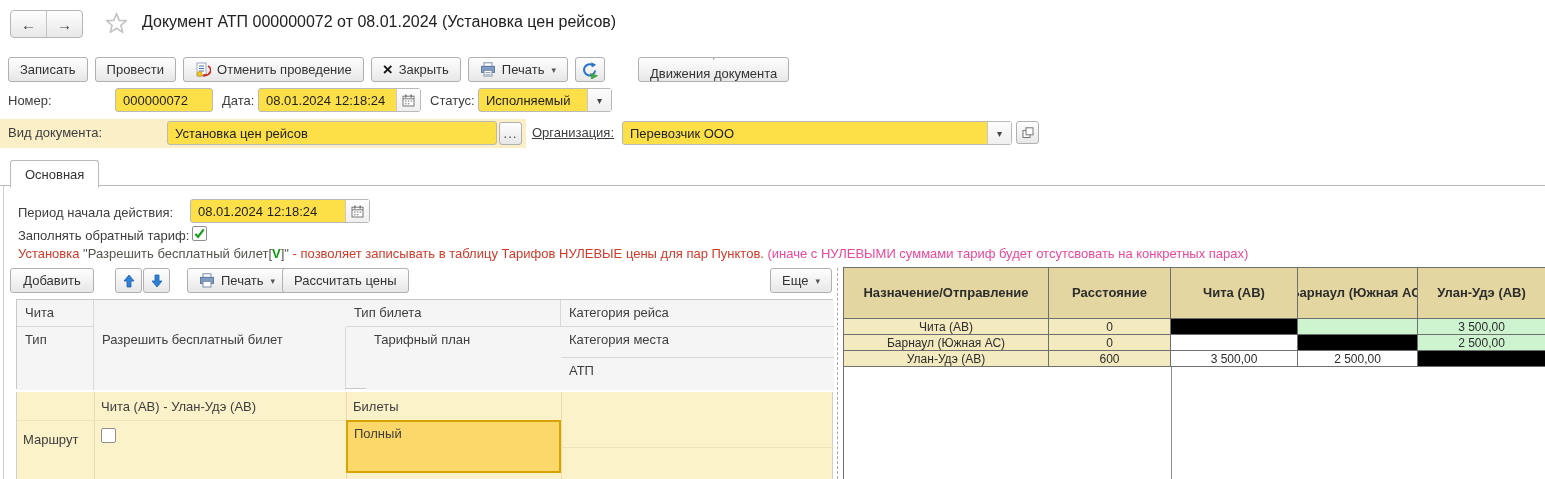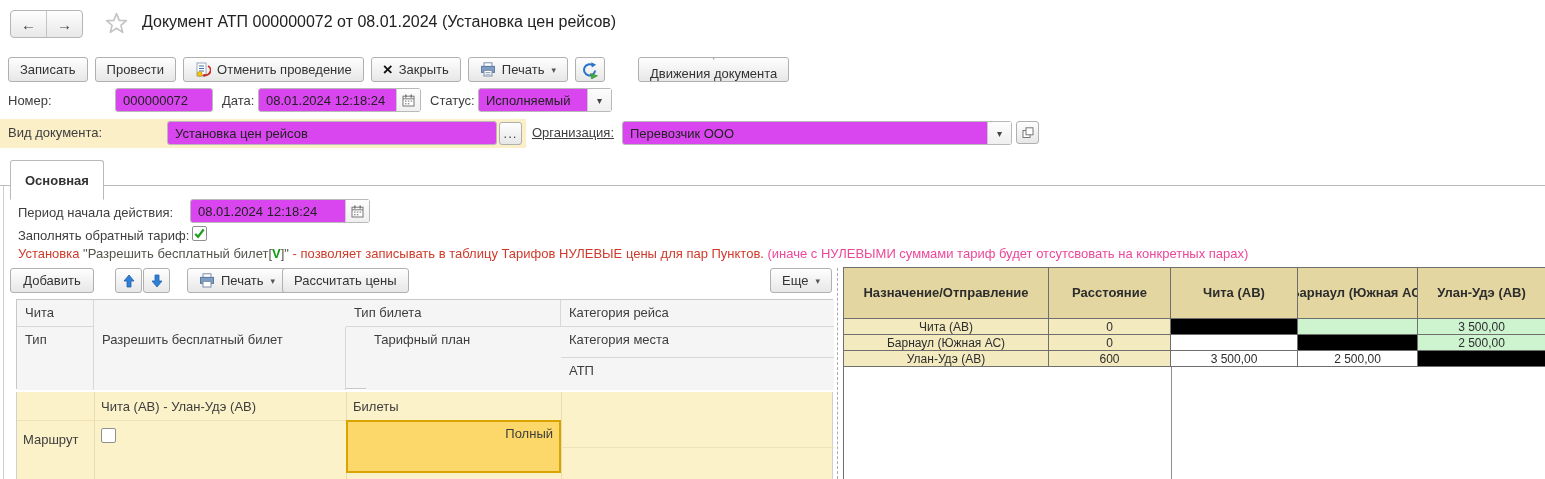--- a/index.html
+++ b/index.html
@@ -11,58 +11,58 @@
   
   .btn{display:inline-flex;align-items:center;gap:6px;height:25px;padding:0 11px;
        border:1px solid #b0b0b0;border-radius:3px;background:linear-gradient(#fefefe,#e7e7e7);
        color:#333;cursor:pointer;white-space:nowrap;box-sizing:border-box;font-size:13px;}
   .btn .caret{font-size:9px;color:#555;margin-left:1px;}
   .smallbtn{display:inline-flex;align-items:center;justify-content:center;
        border:1px solid #b0b0b0;border-radius:3px;background:linear-gradient(#fefefe,#e7e7e7);
        box-sizing:border-box;cursor:pointer;color:#444;}
 
   
-  .input,.igroup{border:1px solid #b9b9b9;border-radius:3px;background:#d946ef;height:24px;
+  .input,.igroup{border:1px solid #b9b9b9;border-radius:3px;background:#fde047;height:24px;
        box-sizing:border-box;display:inline-flex;align-items:center;color:#222;}
   .input{padding:0 7px;white-space:nowrap;}
   .igroup{align-items:stretch;padding:0;}
   .igroup .itext{flex:1;display:flex;align-items:center;padding:0 7px;white-space:nowrap;}
   .igroup .ibtn{width:23px;display:flex;align-items:center;justify-content:center;
        border-left:1px solid #c9c9c9;background:linear-gradient(#fdfdfd,#efefef);cursor:pointer;}
 
   .navgroup{display:inline-flex;border:1px solid #b6b6b6;border-radius:4px;overflow:hidden;
        background:linear-gradient(#fefefe,#e8e8e8);}
   .navbtn{width:35px;height:26px;display:flex;align-items:center;justify-content:center;
        color:#3f3f3f;font-size:15px;cursor:pointer;}
   .navbtn + .navbtn{border-left:1px solid #c4c4c4;}
 
   .checkbox{width:15px;height:15px;border:1px solid #8f8f8f;background:#fff;border-radius:2px;
        display:inline-flex;align-items:center;justify-content:center;box-sizing:border-box;cursor:pointer;}
 
-  .tab{height:26px;padding:6px 14px;border:1px solid #b9b9b9;border-bottom:1px solid #fff;
-       border-radius:3px 3px 0 0;background:#fff;display:inline-flex;align-items:center;z-index:2;font-weight:bold;}
+  .tab{height:26px;padding:0 14px;border:1px solid #b9b9b9;border-bottom:1px solid #fff;
+       border-radius:3px 3px 0 0;background:#fff;display:inline-flex;align-items:center;z-index:2;}
   .tabline{height:1px;background:#b9b9b9;}
 
   
   .warn{white-space:nowrap;font-size:13px;}
   .warn .w-red{color:#d03a2a;}
   .warn .w-dark{color:#55544c;}
   .warn .w-green{color:#0f9b0f;font-weight:bold;}
   .warn .w-brown{color:#ec4899;}
 
   
   .rt-header{background:#f5f5f5;border:1px solid #c8c8c8;box-sizing:border-box;}
   .rt-hcell{position:absolute;box-sizing:border-box;border-right:1px solid #d8d8d8;
        border-bottom:1px solid #d8d8d8;padding:5px 8px;color:#3d3d3d;background:#f5f5f5;overflow:hidden;}
   .rt-data{background:#fbf2ca;border-left:1px solid #cfcfcf;border-right:1px solid #cfcfcf;box-sizing:border-box;}
   .rt-vline{position:absolute;width:1px;top:0;bottom:0;background:#e8dcb0;}
   .rt-hline{position:absolute;height:1px;background:#eee2b6;}
   .rt-text{position:absolute;color:#3d3d3d;white-space:nowrap;}
   .rt-selected{position:absolute;background:#fbd869;border:2px solid #d9a300;box-sizing:border-box;
-       padding:4px 6px;color:#3d3d3d;cursor:pointer;text-align:right;}
+       padding:4px 6px;color:#3d3d3d;cursor:pointer;}
 
   
   .pt{box-sizing:border-box;border-left:1px solid #6f6f6f;border-top:1px solid #6f6f6f;background:transparent;}
   .pt-grid{display:grid;grid-template-columns:205px 122px 127px 120px 128px;}
   .pt-h{height:51px;}
   .pt-h .pt-cell{background:#e3d6a0;font-weight:bold;font-size:13px;line-height:1.25;}
   .pt-row{height:16px;}
   .pt-cell{display:flex;align-items:center;justify-content:center;text-align:center;
        border-right:1px solid #6f6f6f;border-bottom:1px solid #6f6f6f;box-sizing:border-box;
        font-size:12px;color:#2d2d2d;overflow:hidden;white-space:nowrap;}

